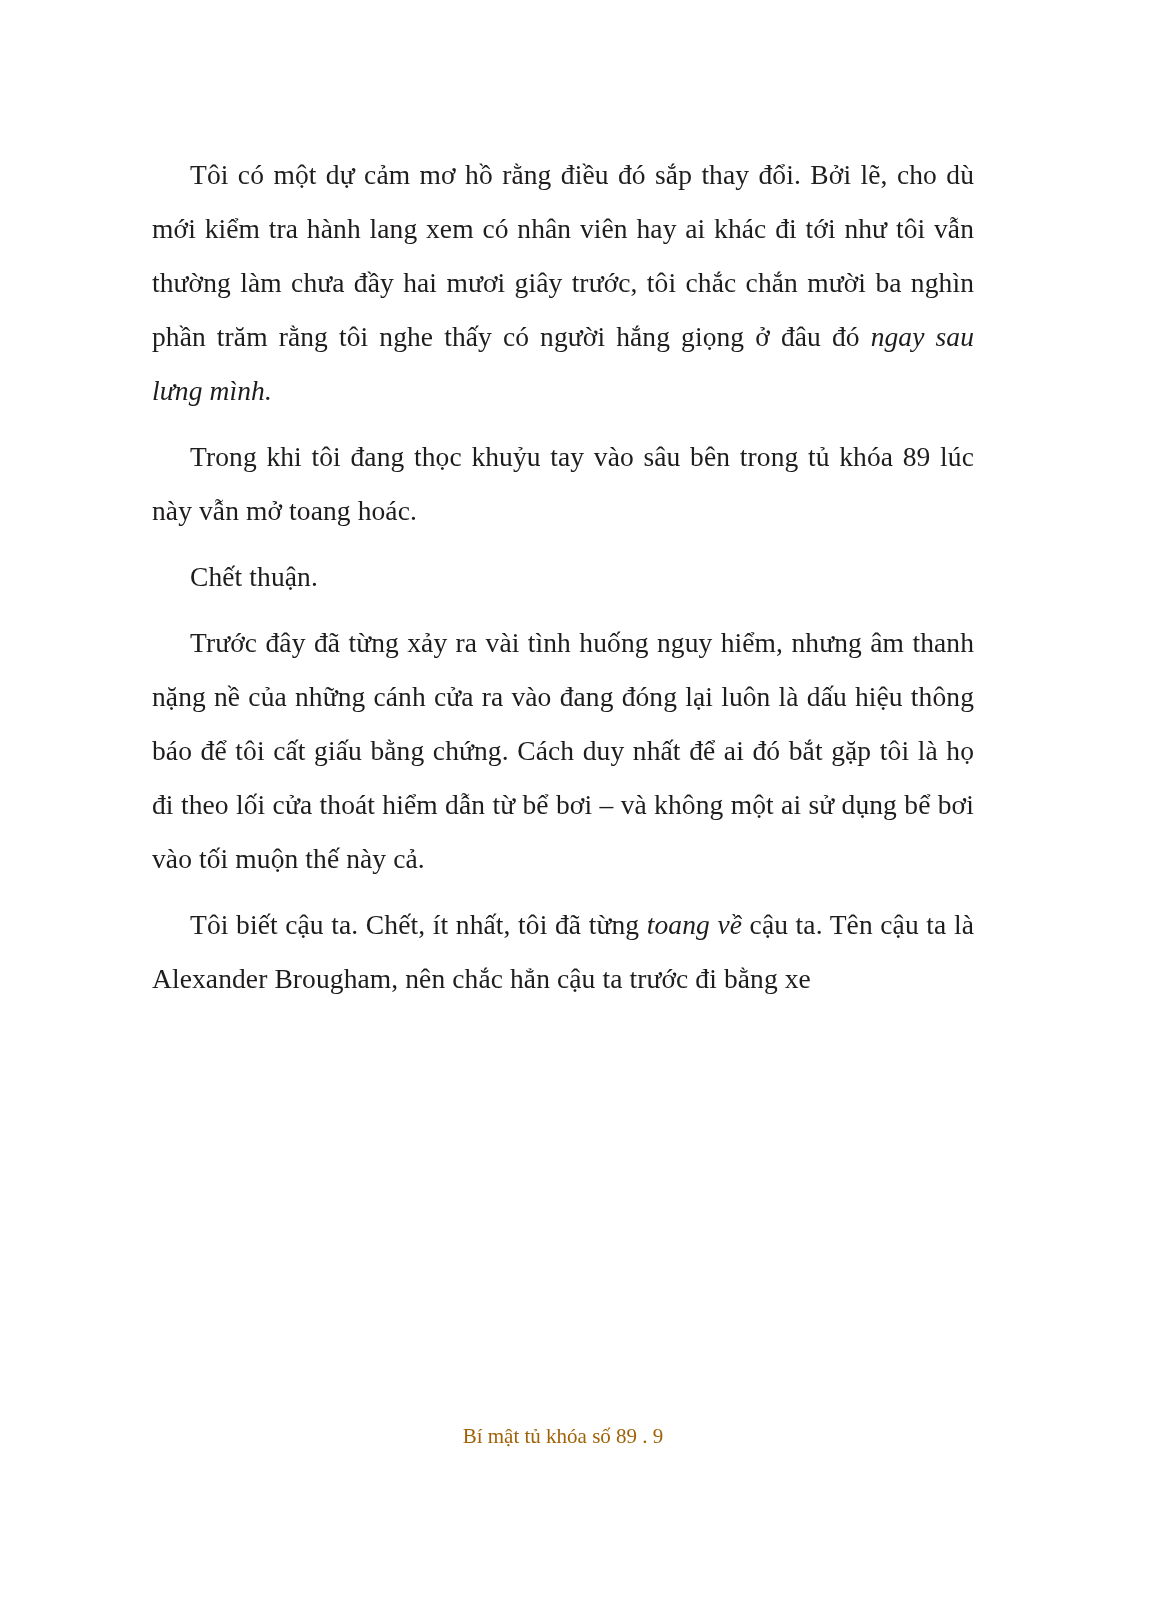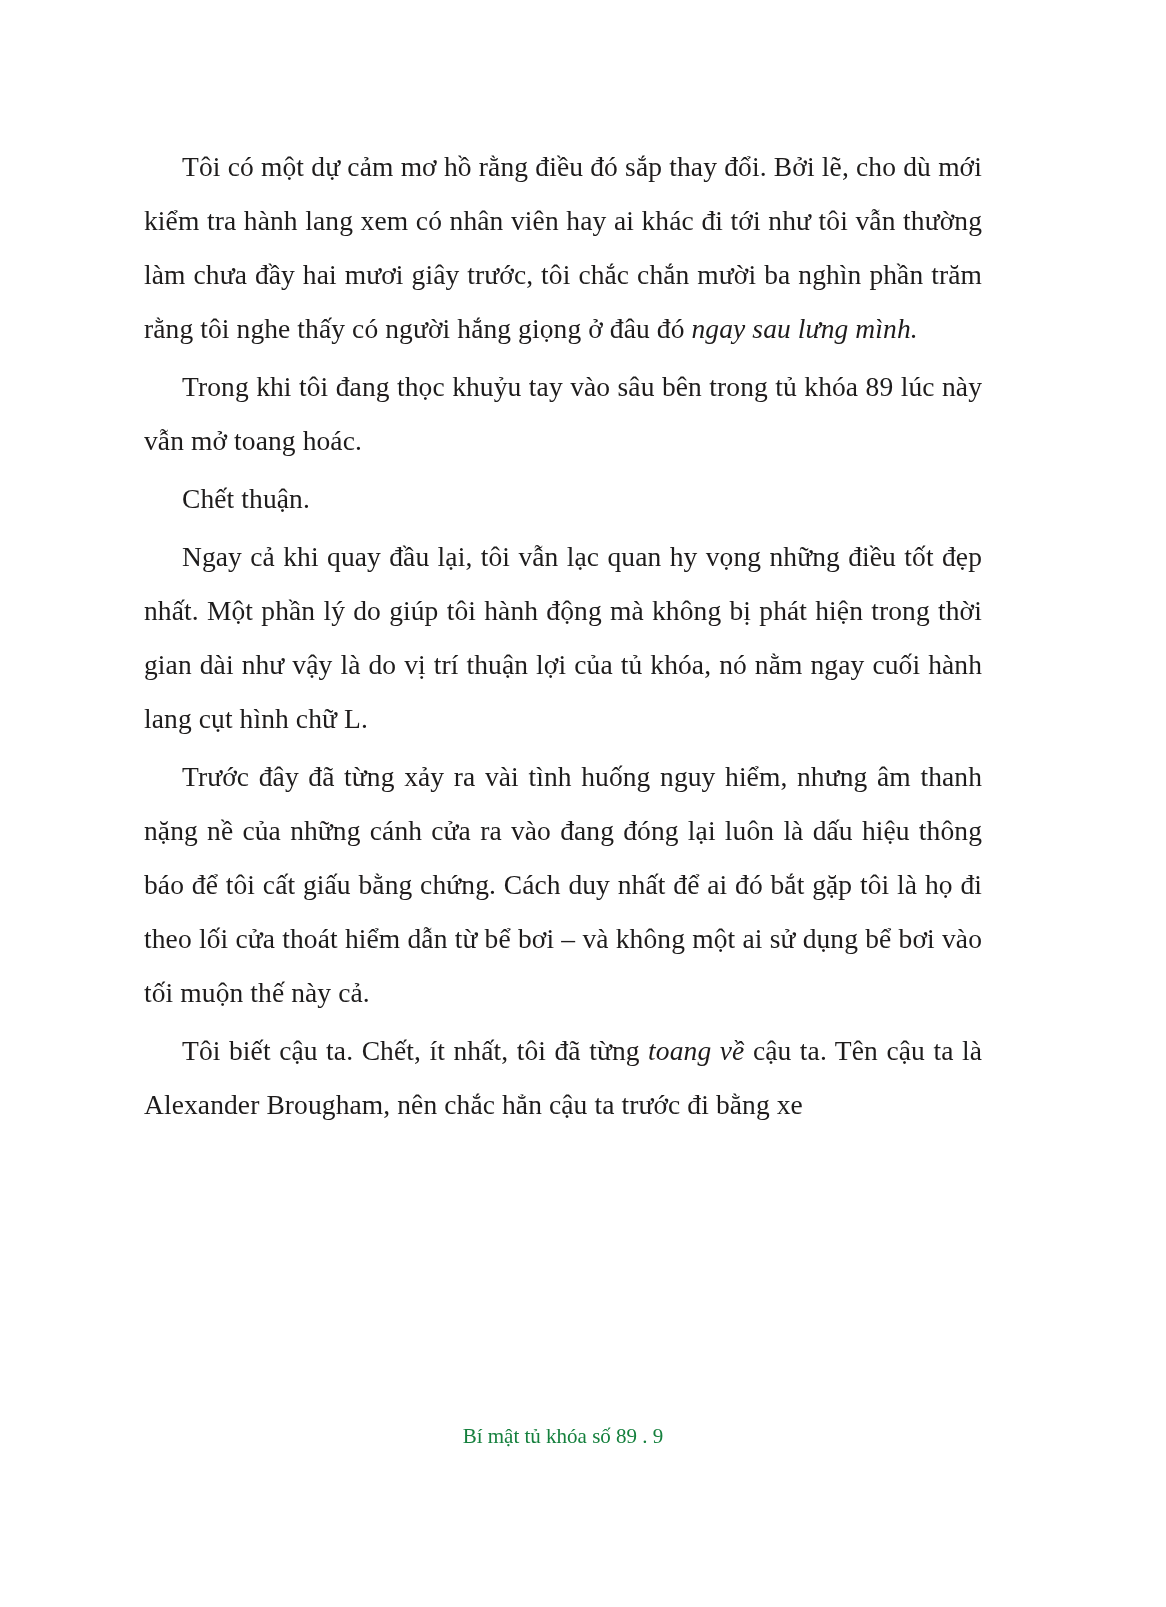--- a/index.html
+++ b/index.html
@@ -19,54 +19,53 @@
     position: absolute;
     inset: 0;
   }
   .text-block {
     position: absolute;
     left: 140px;
     top: 136px;
     width: 846px;
   }
   .text-block p {
-    margin: 4px;
+    margin: 12px;
     font-size: 27.5px;
     line-height: 54px;
     text-align: justify;
     text-indent: 38px;
     letter-spacing: 0.1px;
   }
   .text-block em {
     font-style: italic;
   }
   .footer {
     position: absolute;
     left: 140px;
     top: 1424px;
     width: 846px;
     text-align: center;
     font-size: 21px;
-    color: #15803d;
+    color: #a16207;
   }
 </style>
 </head>
 <body>
 
 <div class="page">
 
   <div class="text-block">
 
     <p><span>Tôi có một dự cảm mơ hồ rằng điều đó sắp thay đổi. Bởi lẽ, cho dù mới kiểm tra hành lang xem có nhân viên hay ai khác đi tới như tôi vẫn thường làm chưa đầy hai mươi giây trước, tôi chắc chắn mười ba nghìn phần trăm rằng tôi nghe thấy có người hắng giọng ở đâu đó </span><em>ngay sau lưng mình.</em></p>
 
     <p><span>Trong khi tôi đang thọc khuỷu tay vào sâu bên trong tủ khóa 89 lúc này vẫn mở toang hoác.</span></p>
 
     <p><span>Chết thuận.</span></p>
 
-    <p><span>Ngay cả khi quay đầu lại, tôi vẫn lạc quan hy vọng những điều tốt đẹp nhất. Một phần lý do giúp tôi hành động mà không bị phát hiện trong thời gian dài như vậy là do vị trí thuận lợi của tủ khóa, nó nằm ngay cuối hành lang cụt hình chữ L.</span></p>
 
     <p><span>Trước đây đã từng xảy ra vài tình huống nguy hiểm, nhưng âm thanh nặng nề của những cánh cửa ra vào đang đóng lại luôn là dấu hiệu thông báo để tôi cất giấu bằng chứng. Cách duy nhất để ai đó bắt gặp tôi là họ đi theo lối cửa thoát hiểm dẫn từ bể bơi – và không một ai sử dụng bể bơi vào tối muộn thế này cả.</span></p>
 
 
 
     <p><span>Tôi biết cậu ta. Chết, ít nhất, tôi đã từng </span><em>toang về</em><span> cậu ta. Tên cậu ta là Alexander Brougham, nên chắc hẳn cậu ta trước đi bằng xe</span></p>
 
   </div>
 
   <div class="footer">Bí mật tủ khóa số 89 . 9</div>

